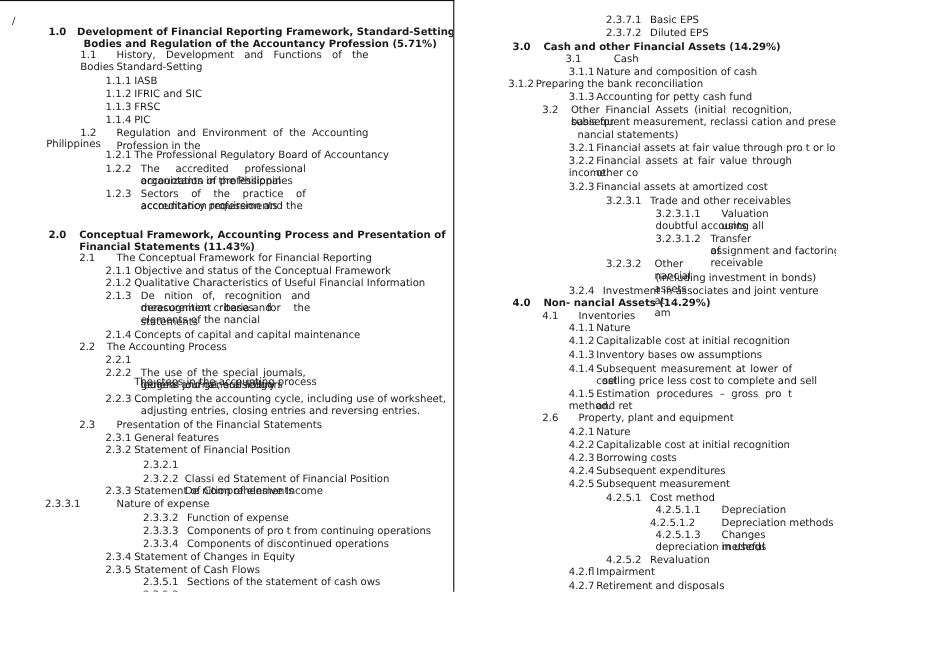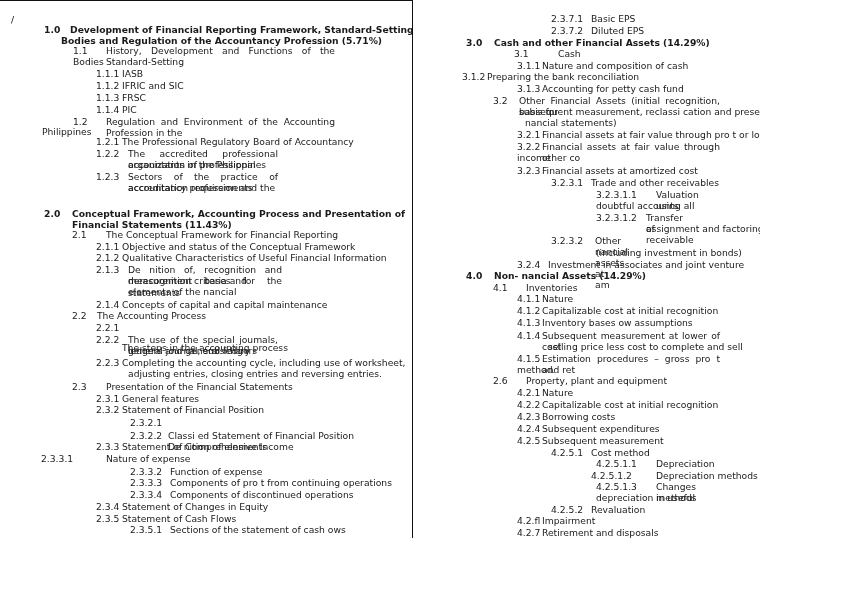--- a/index.html
+++ b/index.html
@@ -17,21 +17,21 @@
 </head>
 <body>
 
 <div class="page-left">
   <span class="slash">/</span>
 <div class="ln b" style="top: 23px; left: 0px;">
       <span class="num" style="position: absolute; left: 44px;">1.0</span>
       <span style="position: absolute; left: 70px;">Development of Financial Reporting Framework, Standard-Setting</span>
     </div>
     <div class="ln b" style="top: 34px; left: 0px;">
-      <span style="position: absolute; left: 61px;">Bodies and Regulation of the Accountancy Profession (5.71%)</span>
+      <span style="position: absolute; left: 76px;">Bodies and Regulation of the Accountancy Profession (5.71%)</span>
     </div>
     <div class="ln" style="top: 44px; left: 0px;">
       <span class="num" style="position: absolute; left: 73px;">1.1</span>
       <span class="just" style="position: absolute; left: 106px; width: 229px;">History, Development and Functions of the Standard-Setting</span>
     </div>
     <div class="ln" style="top: 55px; left: 0px;">
       <span style="position: absolute; left: 73px;">Bodies</span>
     </div>
     <div class="ln" style="top: 67px; left: 0px;">
       <span class="num" style="position: absolute; left: 96px;">1.1.1</span>

